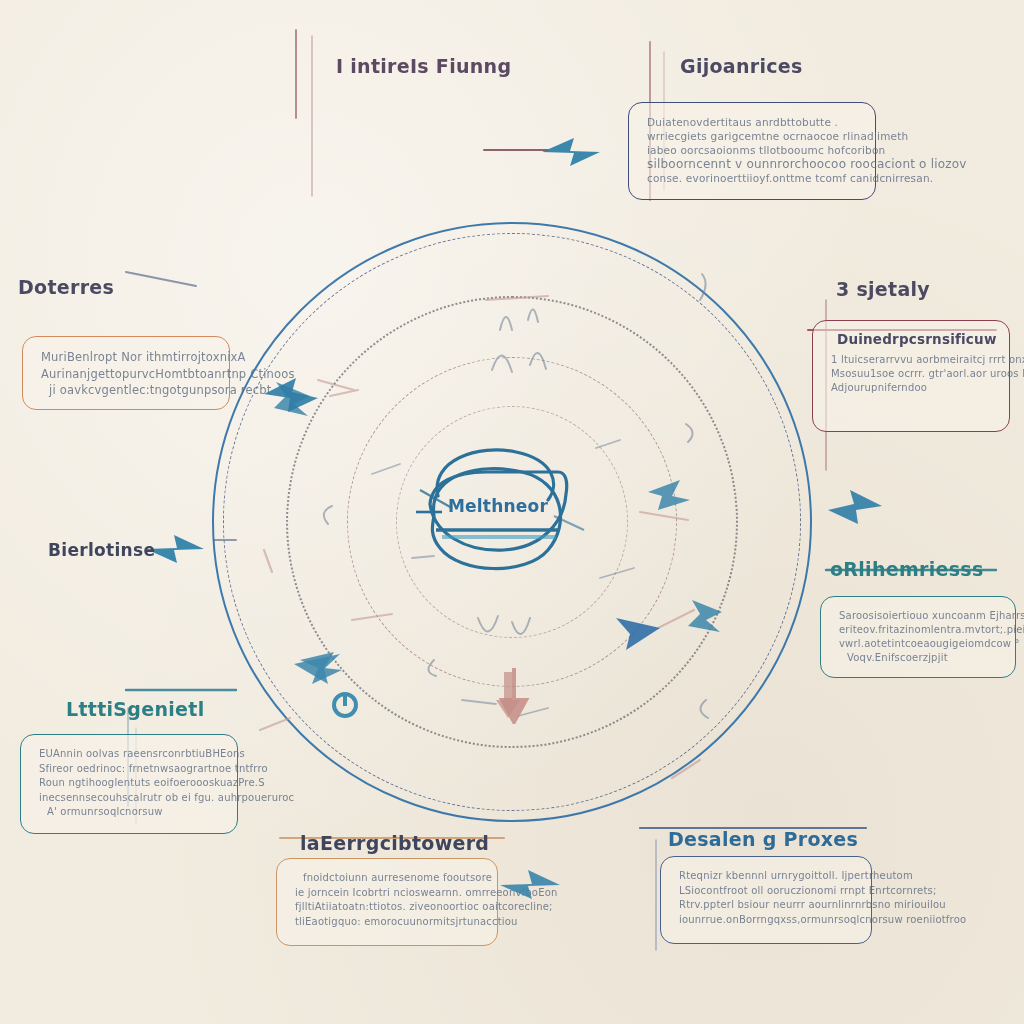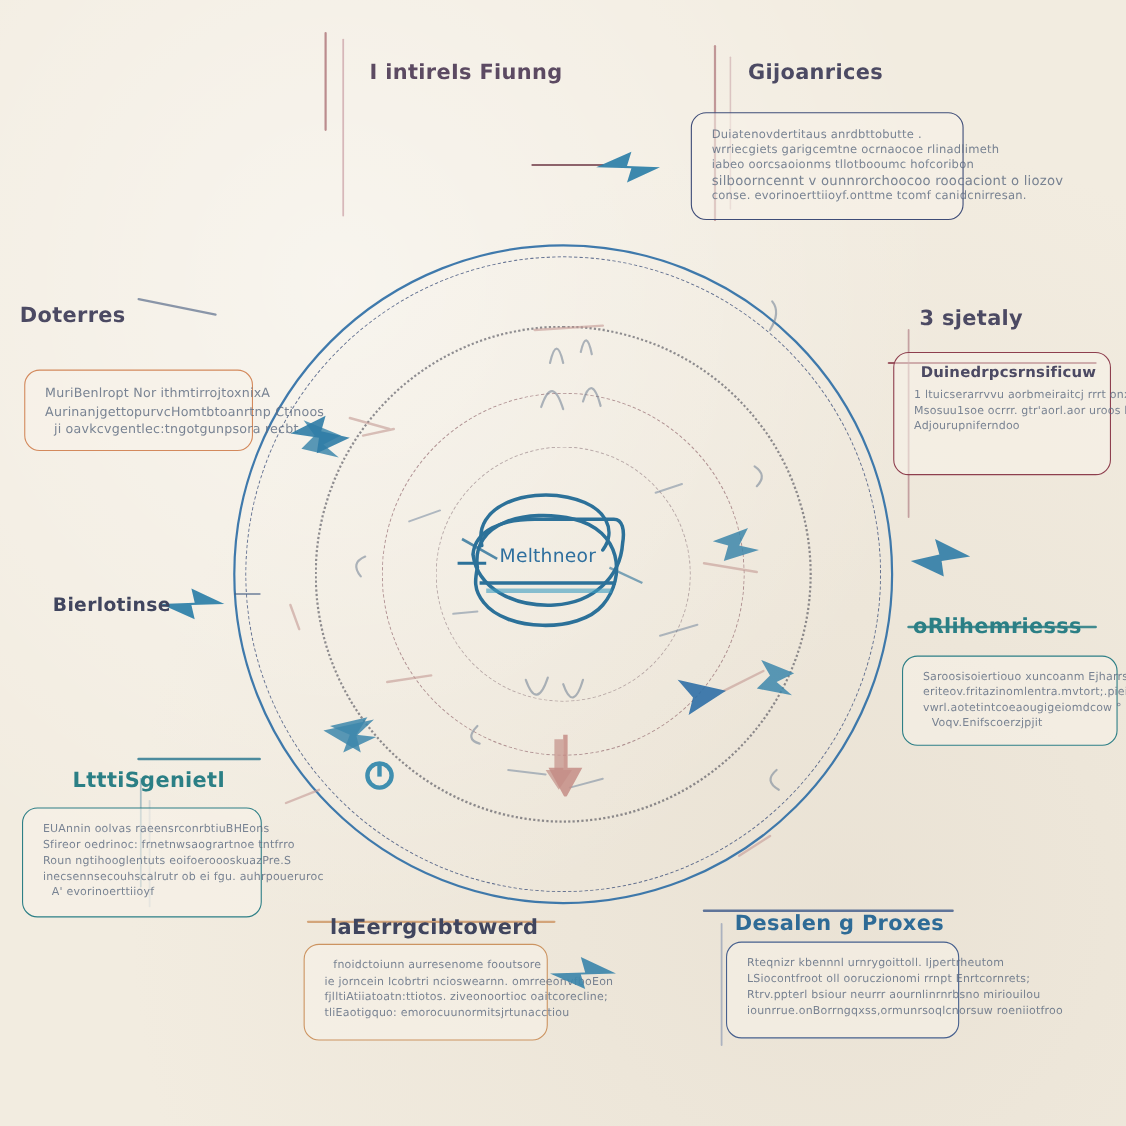--- a/index.html
+++ b/index.html
@@ -122,21 +122,21 @@
     left: 408px; top: 438px;
     width: 180px; height: 148px;
     z-index: 8;
   }
   #center-label {
     position: absolute;
     left: 0; top: 58px;
     width: 180px;
     text-align: center;
     font-size: 17px;
-    font-weight: 400;
+    font-weight: 700;
     letter-spacing: 0.2px;
     color: #2e6f9e;
     filter: blur(0.32px);
   }
 
   
   .arrow { position: absolute; z-index: 6; }
 
   
   .conn { position: absolute; z-index: 4; }
@@ -316,21 +316,21 @@
     </div>
   </div>
 
   <div class="ctitle t-teal" style="left:66px;top:698px">LtttiSgenietl</div>
   <div class="callout bd-teal" style="left:20px;top:734px;width:218px;height:100px">
     <div class="lines">
       <span class="c-line" style="font-size:10px;line-height:14.5px">EUAnnin oolvas raeensrconrbtiuBHEons</span>
       <span class="c-line" style="font-size:10px;line-height:14.5px">Sfireor oedrinoc: frnetnwsaogrartnoe tntfrro</span>
       <span class="c-line" style="font-size:10px;line-height:14.5px">Roun ngtihooglentuts  eoifoeroooskuazPre.S</span>
       <span class="c-line" style="font-size:10px;line-height:14.5px">inecsennsecouhscalrutr ob ei fgu. auhrpoueruroc</span>
-      <span class="c-line ind" style="font-size:10px;line-height:14.5px">A' evorinoerttiioyf</span>
+      <span class="c-line ind" style="font-size:10px;line-height:14.5px">A' ormunrsoqlcnorsuw</span>
     </div>
   </div>
 
   <div class="ctitle t-ink" style="left:300px;top:832px">laEerrgcibtowerd</div>
   <div class="callout bd-tan" style="left:276px;top:858px;width:222px;height:88px">
     <div class="lines">
       <span class="c-line ind" style="font-size:10px;line-height:14.5px">fnoidctoiunn aurresenome  fooutsore</span>
       <span class="c-line" style="font-size:10px;line-height:14.5px">ie jorncein Icobrtri ncioswearnn. omrreeonvfboEon</span>
       <span class="c-line" style="font-size:10px;line-height:14.5px">fjlltiAtiiatoatn:ttiotos. ziveonoortioc oaitcorecline;</span>
       <span class="c-line" style="font-size:10px;line-height:14.5px">tliEaotigquo: emorocuunormitsjrtunacctiou</span>

